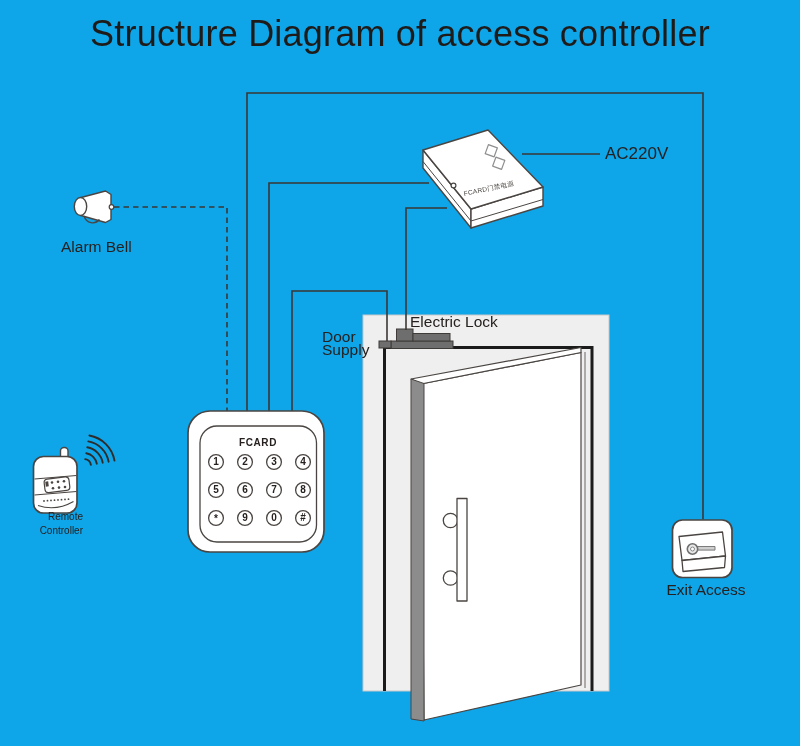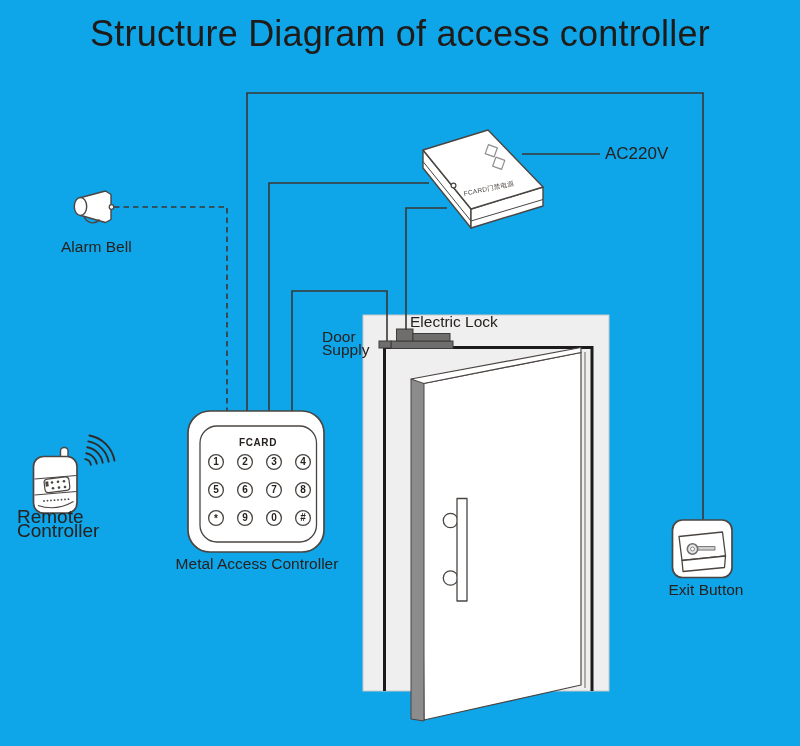--- a/index.html
+++ b/index.html
@@ -6,21 +6,21 @@
   .stage{position:relative;width:800px;height:746px;background:#0ea5e9;overflow:hidden;
          font-family:"Liberation Sans", sans-serif;color:#26211f;}
   .stage svg{position:absolute;left:0;top:0;}
   .lbl{position:absolute;white-space:nowrap;color:#26211f;}
   .title{left:0;top:13px;width:800px;text-align:center;font-size:36px;letter-spacing:0.2px;color:#1f1b19;}
   .ac220v{left:605px;top:144px;font-size:17px;}
   .psu-label{left:401px;top:237px;width:200px;text-align:center;font-size:16px;}
   .alarm-label{left:61px;top:238px;font-size:15.5px;}
   .elock-label{left:410px;top:313px;font-size:15.5px;}
   .dsensor-label{left:322px;top:330px;width:70px;text-align:left;font-size:15.5px;line-height:13px;white-space:normal;}
-  .remote-label{left:17px;top:510px;width:80px;text-align:left;font-size:19px;line-height:14px;white-space:normal;}
+  .remote-label{left:3px;top:510px;width:80px;text-align:right;font-size:10px;line-height:14px;white-space:normal;}
   .keypad-label{left:157px;top:555px;width:200px;text-align:center;font-size:15.5px;}
   .exit-label{left:656px;top:581px;width:100px;text-align:center;font-size:15.5px;}
   .fcard-brand{left:228px;top:437px;width:60px;text-align:center;font-size:10px;font-weight:bold;letter-spacing:0.6px;}
   .psu-text{left:464px;top:190px;font-size:6.5px;color:#4a4542;transform:rotate(-12deg);transform-origin:left center;letter-spacing:0.3px;}
   .key{position:absolute;width:16px;text-align:center;font-size:10px;font-weight:bold;line-height:14px;}
 </style>
 </head>
 <body>
 
 <div class="stage">
@@ -152,22 +152,21 @@
 <div class="lbl alarm-label">Alarm Bell</div>
 <div class="lbl elock-label">Electric Lock</div>
 <div class="lbl dsensor-label">
   <div>Door</div>
   <div>Supply</div>
 </div>
 <div class="lbl remote-label">
   <div>Remote</div>
   <div>Controller</div>
 </div>
-<div class="lbl keypad-label">Metal Access Controller</div>
-<div class="lbl exit-label">Exit Button</div>
+<div class="lbl exit-label">Exit Access</div>
 <div class="lbl fcard-brand">FCARD</div>
 
 <span class="key" style="left:208px;top:455px;">1</span>
 <span class="key" style="left:237px;top:455px;">2</span>
 <span class="key" style="left:266px;top:455px;">3</span>
 <span class="key" style="left:295px;top:455px;">4</span>
 <span class="key" style="left:208px;top:483px;">5</span>
 <span class="key" style="left:237px;top:483px;">6</span>
 <span class="key" style="left:266px;top:483px;">7</span>
 <span class="key" style="left:295px;top:483px;">8</span>

